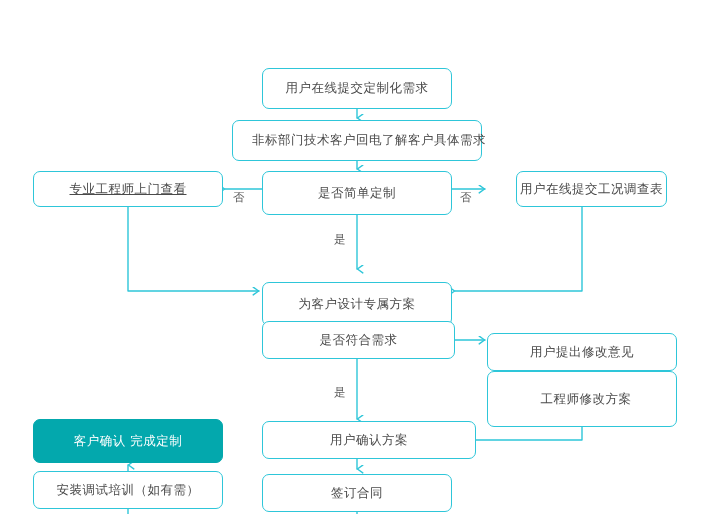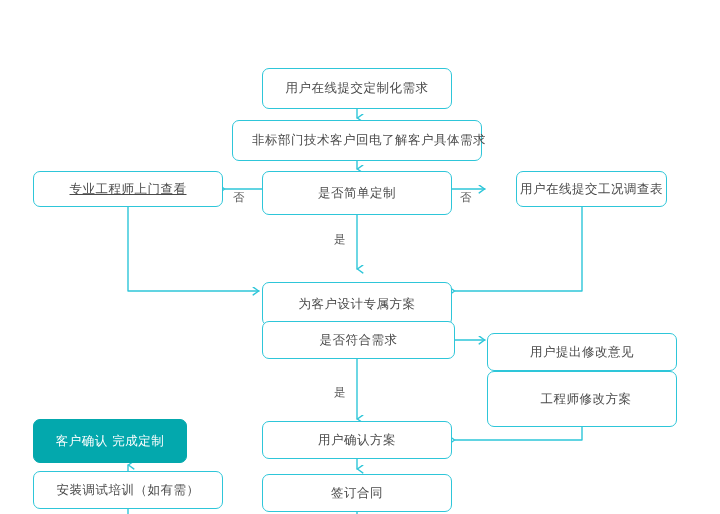--- a/index.html
+++ b/index.html
@@ -138,27 +138,27 @@
       </div>
       <div class="node" style="left: 262px; top: 321px; width: 193px; height: 38px;">
         <span>是否符合需求</span>
       </div>
       <div class="node" style="left: 487px; top: 321px; width: 190px; height: 38px; margin-top: 12px;">
         <span>用户提出修改意见</span>
       </div>
       <div class="node" style="left: 487px; top: 371px; width: 190px; height: 56px; padding-left: 8px;">
         <span>工程师修改方案</span>
       </div>
-      <div class="node" style="left: 262px; top: 421px; width: 190px; height: 38px;">
+      <div class="node" style="left: 262px; top: 421px; width: 214px; height: 38px;">
         <span>用户确认方案</span>
       </div>
       <div class="node" style="left: 262px; top: 474px; width: 190px; height: 38px;">
         <span>签订合同</span>
       </div>
-      <div class="node filled" style="left: 33px; top: 419px; width: 154px; height: 44px; text-align: right;">
+      <div class="node filled" style="left: 33px; top: 419px; width: 190px; height: 44px; text-align: right;">
         <span>客户确认 完成定制</span>
       </div>
       <div class="node" style="left: 33px; top: 471px; width: 190px; height: 38px;">
         <span>安装调试培训（如有需）</span>
       </div>
     </div>
   <div id="edge-labels">
       <div class="edge-label" style="left: 233px; top: 190px;">否</div>
       <div class="edge-label" style="left: 460px; top: 190px;">否</div>
       <div class="edge-label" style="left: 334px; top: 232px;">是</div>

